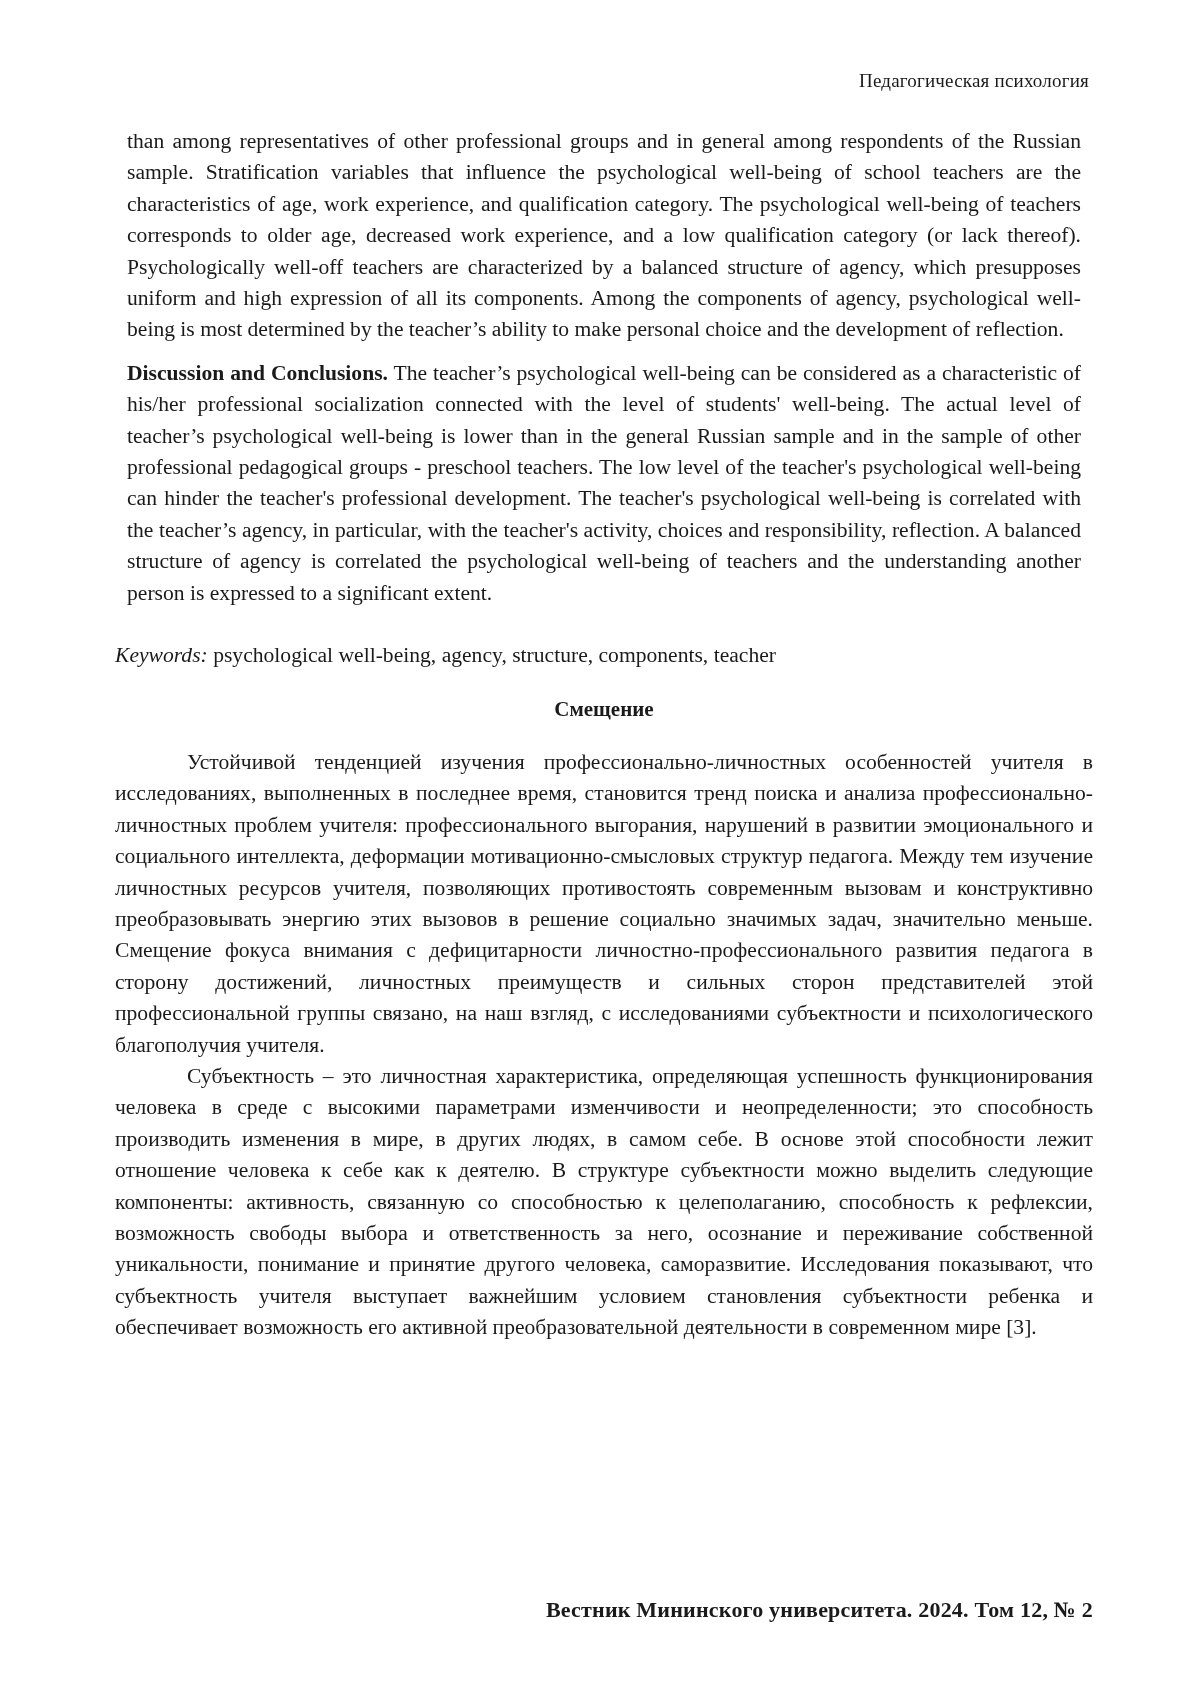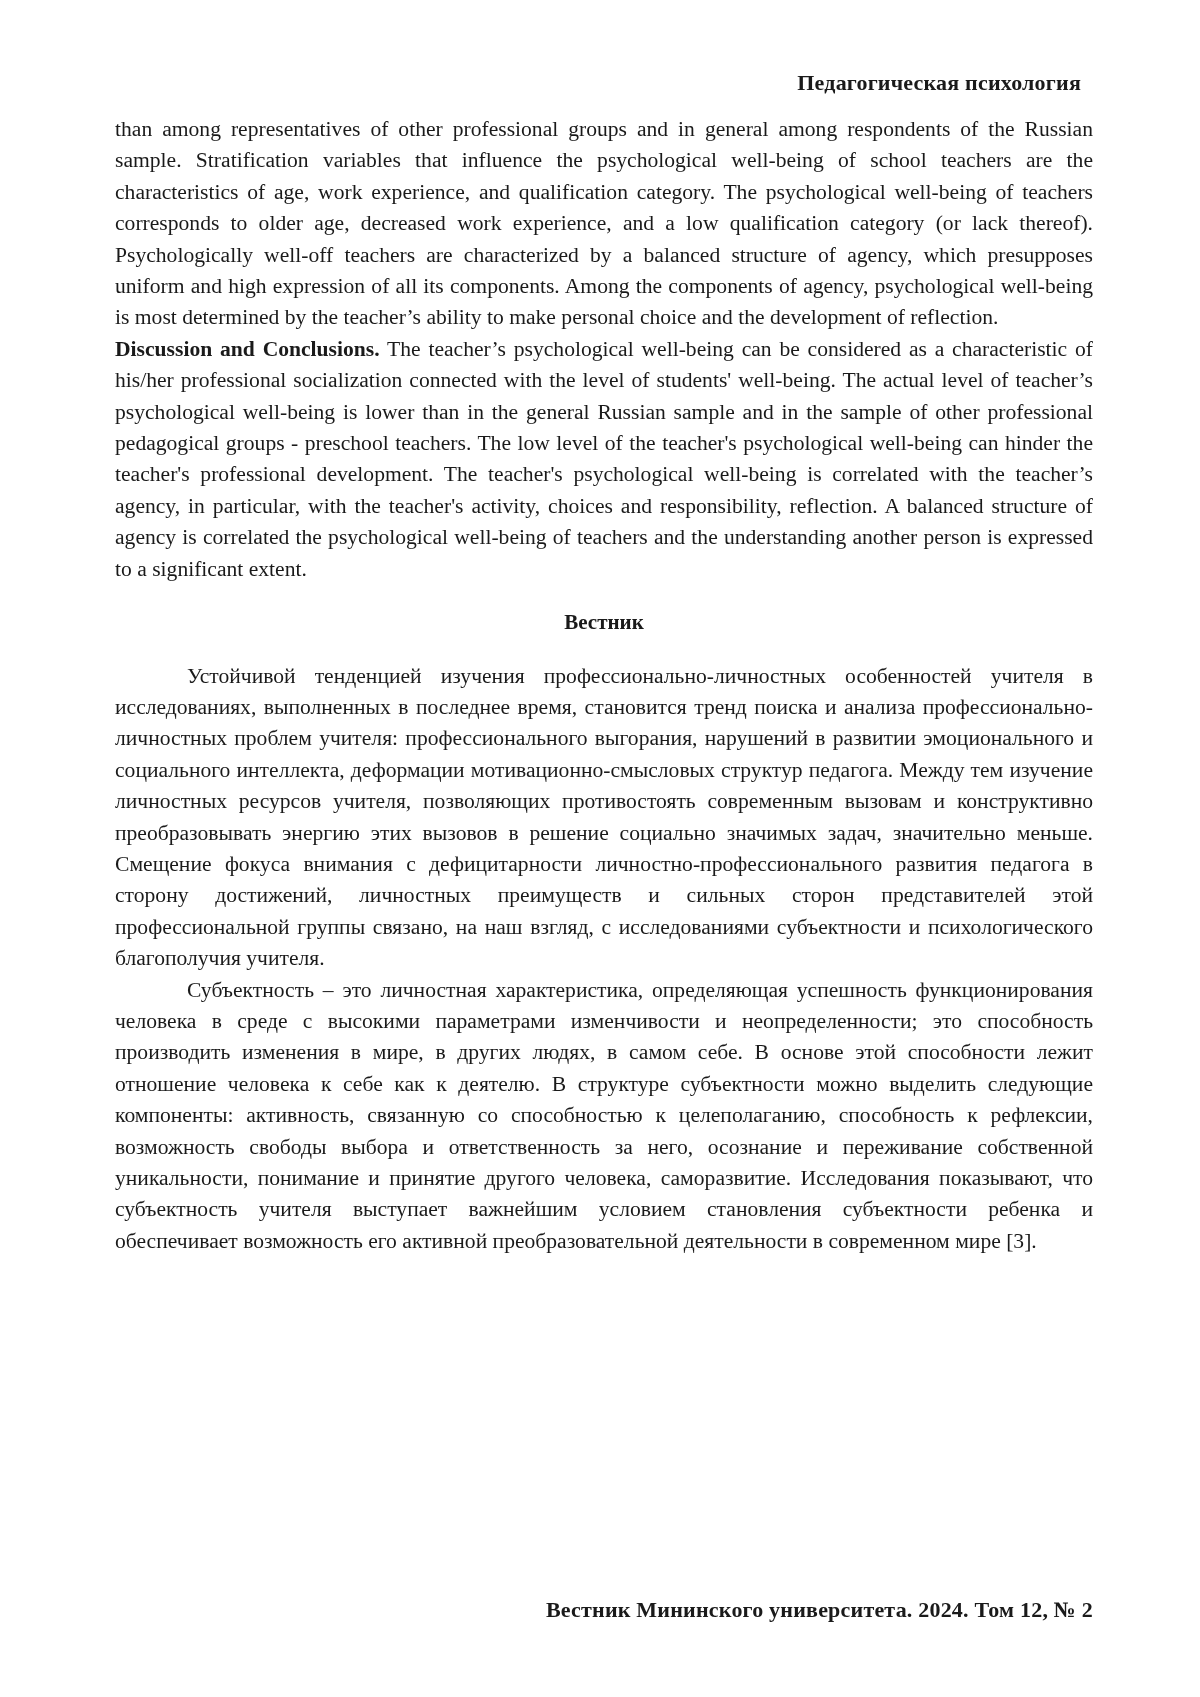--- a/index.html
+++ b/index.html
@@ -17,39 +17,39 @@
     }
     .page {
       position: absolute;
       left: 115px;
       top: 0;
       width: 978px;
     }
     .running-header {
       position: absolute;
       top: 70px;
-      right: 12px;
-      font-weight: bold;
-      font-size: 22px;
+      right: 4px;
+      font-weight: normal;
+      font-size: 19px;
       letter-spacing: 0.2px;
     }
     .body-text {
       position: absolute;
       top: 114px;
       left: 0;
       width: 978px;
       font-size: 21.6px;
       line-height: 31.4px;
       text-align: justify;
     }
     .body-text p {
       margin: 0;
     }
     .abstract-block p {
-      margin: 0;
+      margin: 12px;
     }
     .keywords {
       margin-top: 31px !important;
     }
     .citation {
       margin-top: 31px !important;
     }
     .section-title {
       text-align: center;
       font-weight: bold;
@@ -78,22 +78,23 @@
 
   <div class="running-header">Педагогическая психология</div>
 
   <div class="body-text">
 
     <div class="abstract-block">
       <p>than among representatives of other professional groups and in general among respondents of the Russian sample. Stratification variables that influence the psychological well-being of school teachers are the characteristics of age, work experience, and qualification category. The psychological well-being of teachers corresponds to older age, decreased work experience, and a low qualification category (or lack thereof). Psychologically well-off teachers are characterized by a balanced structure of agency, which presupposes uniform and high expression of all its components. Among the components of agency, psychological well-being is most determined by the teacher’s ability to make personal choice and the development of reflection.</p>
       <p><span class="bold">Discussion and Conclusions.</span><span> The teacher’s psychological well-being can be considered as a characteristic of his/her professional socialization connected with the level of students' well-being. The actual level of teacher’s psychological well-being is lower than in the general Russian sample and in the sample of other professional pedagogical groups - preschool teachers. The low level of the teacher's psychological well-being can hinder the teacher's professional development. The teacher's psychological well-being is correlated with the teacher’s agency, in particular, with the teacher's activity, choices and responsibility, reflection. A balanced structure of agency is correlated the psychological well-being of teachers and the understanding another person is expressed to a significant extent.</span></p>
     </div>
 
+    <p class="keywords"><span class="italic">Keywords:</span><span> psychological well-being, agency, structure, components, teacher</span></p>
 
 
-    <p class="section-title">Вестник</p>
+    <p class="section-title">Смещение</p>
 
     <p class="indent">Устойчивой тенденцией изучения профессионально-личностных особенностей учителя в исследованиях, выполненных в последнее время, становится тренд поиска и анализа профессионально-личностных проблем учителя: профессионального выгорания, нарушений в развитии эмоционального и социального интеллекта, деформации мотивационно-смысловых структур педагога. Между тем изучение личностных ресурсов учителя, позволяющих противостоять современным вызовам и конструктивно преобразовывать энергию этих вызовов в решение социально значимых задач, значительно меньше. Смещение фокуса внимания с дефицитарности личностно-профессионального развития педагога в сторону достижений, личностных преимуществ и сильных сторон представителей этой профессиональной группы связано, на наш взгляд, с исследованиями субъектности и психологического благополучия учителя.</p>
     <p class="indent">Субъектность – это личностная характеристика, определяющая успешность функционирования человека в среде с высокими параметрами изменчивости и неопределенности; это способность производить изменения в мире, в других людях, в самом себе. В основе этой способности лежит отношение человека к себе как к деятелю. В структуре субъектности можно выделить следующие компоненты: активность, связанную со способностью к целеполаганию, способность к рефлексии, возможность свободы выбора и ответственность за него, осознание и переживание собственной уникальности, понимание и принятие другого человека, саморазвитие. Исследования показывают, что субъектность учителя выступает важнейшим условием становления субъектности ребенка и обеспечивает возможность его активной преобразовательной деятельности в современном мире [3].</p>
   </div>
 
   <div class="running-footer">Вестник Мининского университета. 2024. Том 12, № 2</div>
 </div>
 
 </body></html>

